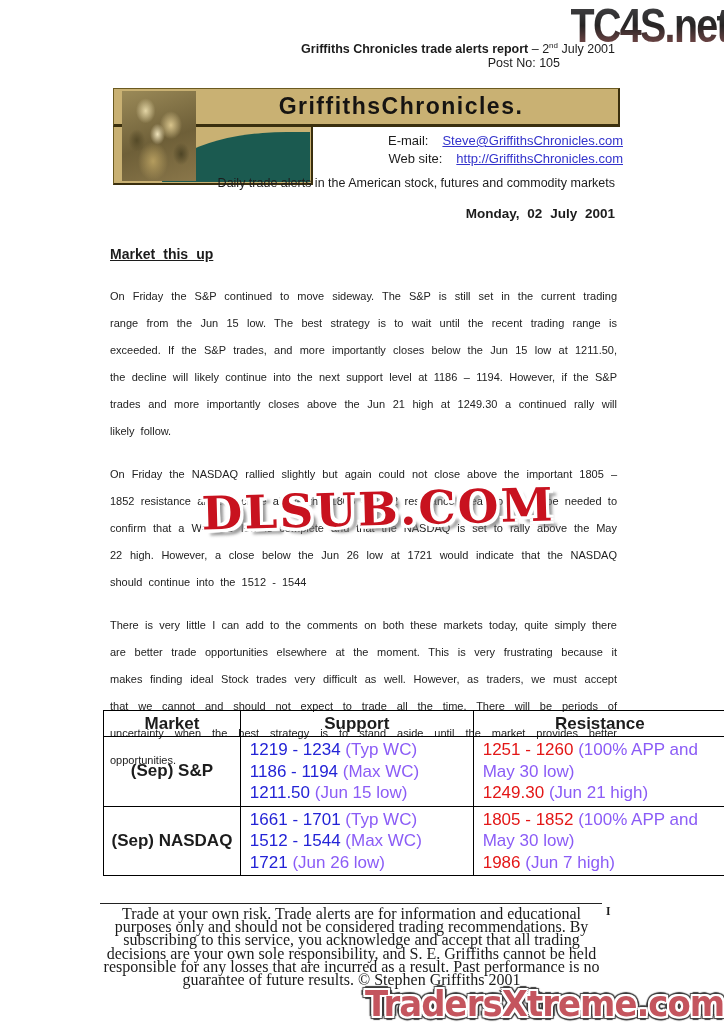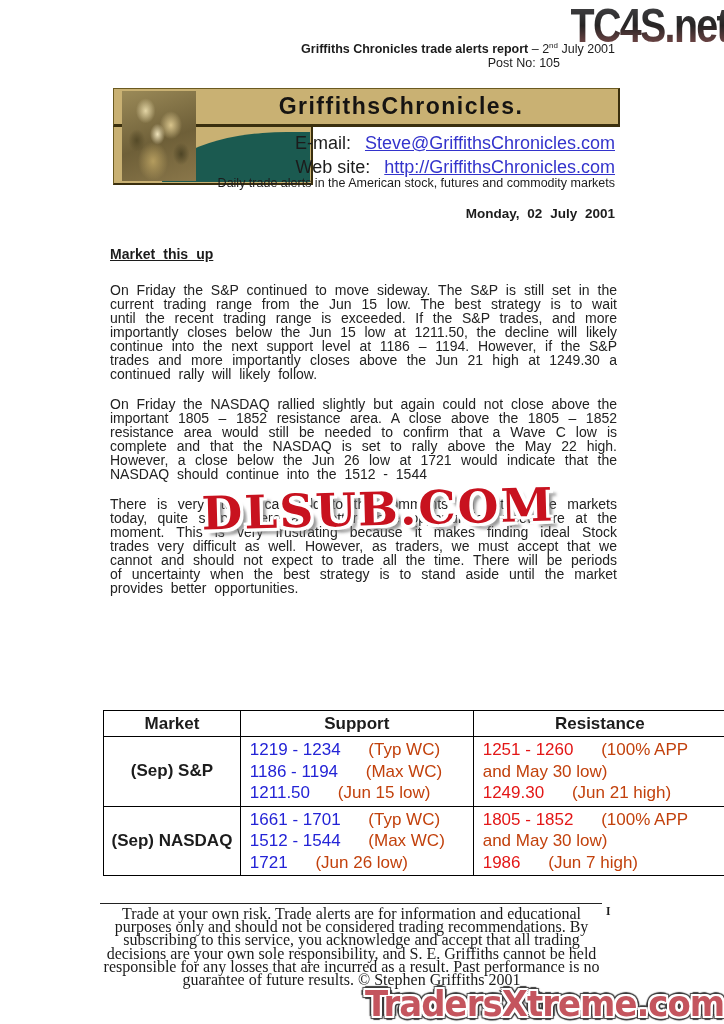--- a/index.html
+++ b/index.html
@@ -59,35 +59,35 @@
       radial-gradient(ellipse 14px 18px at 32% 22%, #e3d5a5 0%, rgba(0,0,0,0) 70%),
       radial-gradient(ellipse 16px 20px at 66% 38%, #d8c48c 0%, rgba(0,0,0,0) 70%),
       radial-gradient(ellipse 10px 14px at 48% 48%, #efe3bb 0%, rgba(0,0,0,0) 75%),
       radial-gradient(ellipse 20px 26px at 42% 78%, #b49c5e 0%, rgba(0,0,0,0) 75%),
       radial-gradient(ellipse 12px 16px at 20% 55%, #554a28 0%, rgba(0,0,0,0) 70%),
       radial-gradient(ellipse 12px 16px at 80% 70%, #4e4526 0%, rgba(0,0,0,0) 70%),
       linear-gradient(160deg,#9b8a58 0%,#6e5f38 55%,#8a774a 100%);
   }
 
   
-  .contact { position:absolute; top:133px; right:109px; font-size:18px; }
+  .contact { position:absolute; top:133px; right:101px; font-size:13px; }
   .contact-row { display:flex; justify-content:flex-end; margin-bottom:3px; }
   .contact-label { margin-right:14px; }
   .contact a { color:var(--link_blue); text-decoration:underline; }
   .tagline { position:absolute; top:176px; right:109px; font-size:12.5px; }
   .date-line { position:absolute; top:206px; right:109px; font-size:13.5px; font-weight:bold; word-spacing:.3em; }
 
   
   .content { position:absolute; left:110px; top:246px; width:507px; }
   .section-heading {
     font-size:14px; font-weight:bold; text-decoration:underline;
     word-spacing:.3em; margin-bottom:21px;
   }
   .content p {
-    font-size:14px; line-height:14px; text-align:justify;
+    font-size:11px; line-height:27px; text-align:justify;
     word-spacing:.28em; margin-bottom:16px; color:#222;
   }
 
   
   .dlsub {
     position:absolute; left:205px; top:482px; z-index:5;
     font-family:"DejaVu Serif", serif; font-weight:bold; font-size:46px;
     letter-spacing:2px; color:var(--dlsub_red);
     transform:rotate(-1.5deg) scaleX(1.02);
     text-shadow:
@@ -101,21 +101,21 @@
     position:absolute; left:103px; top:710px; width:624px;
     border-collapse:collapse; font-size:17px;
   }
   .levels-table th, .levels-table td { border:1.5px solid #000; vertical-align:middle; }
   .levels-table th { height:26px; font-weight:bold; text-align:center; }
   .col-market { width:114px; } .col-support { width:194px; } .col-resistance { width:211px; }
   .cell-market { text-align:center; font-weight:bold; }
   .cell-lines { padding:2px 6px 2px 9px; line-height:21.5px; vertical-align:middle; }
   .seg-blue { color:var(--support_blue); }
   .seg-red { color:var(--resistance_red); }
-  .seg-black { color:#c2410c;margin-left:23px; }
+  .seg-black { color:#8b5cf6; }
   .cell-line { min-height:21.5px; }
 
   
   .footer-rule { position:absolute; left:100px; top:903px; width:502px; border-top:1.5px solid #222; }
   .disclaimer {
     position:absolute; left:103px; top:907px; width:497px;
     font-family:"Liberation Serif", serif; font-size:16px; line-height:13.2px;
     text-align:center; color:#1a1a1a;
   }
   .page-marker {

